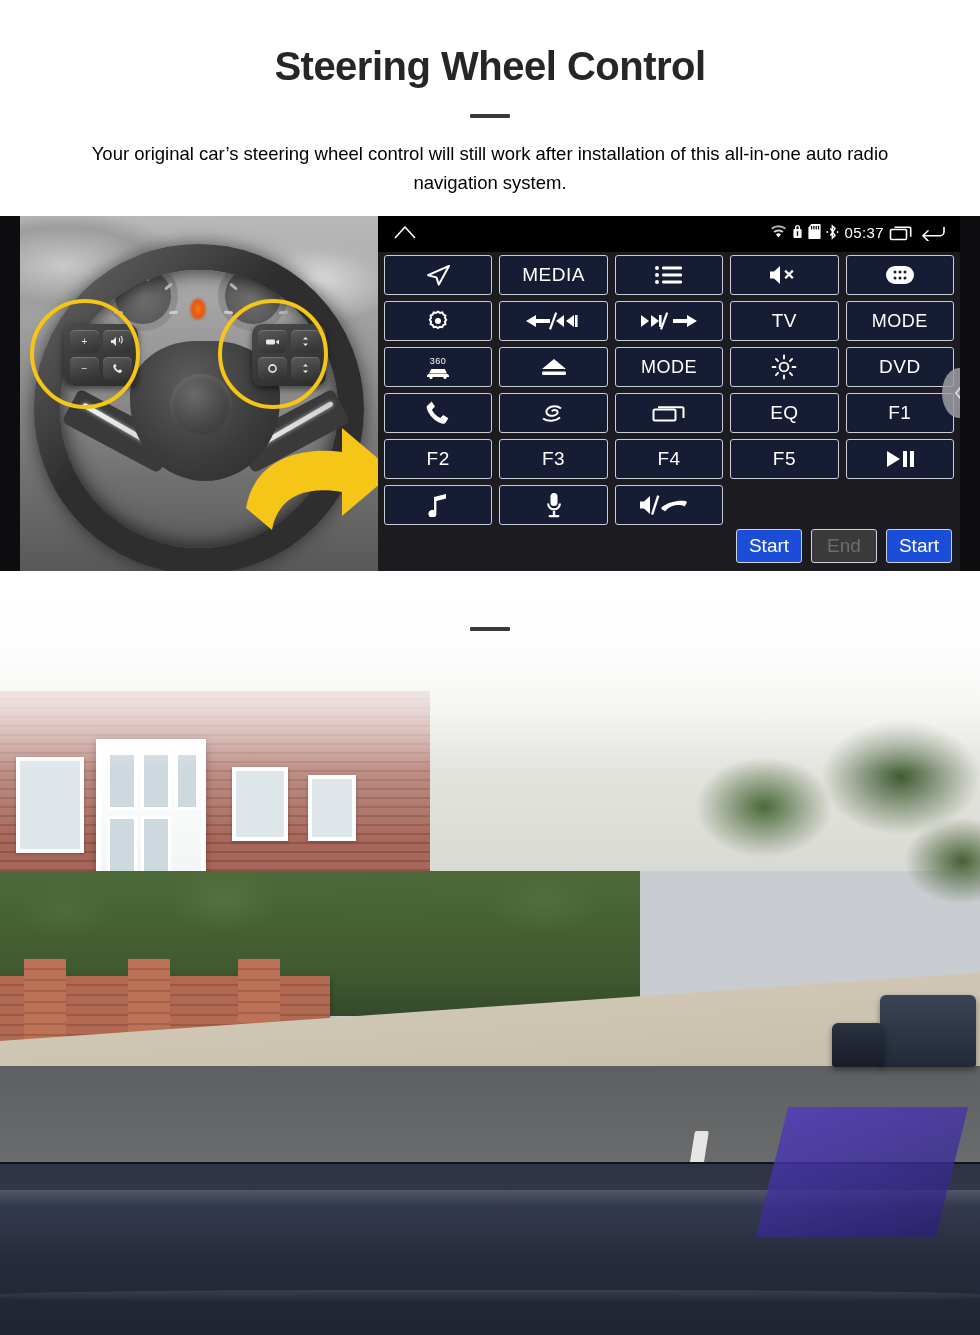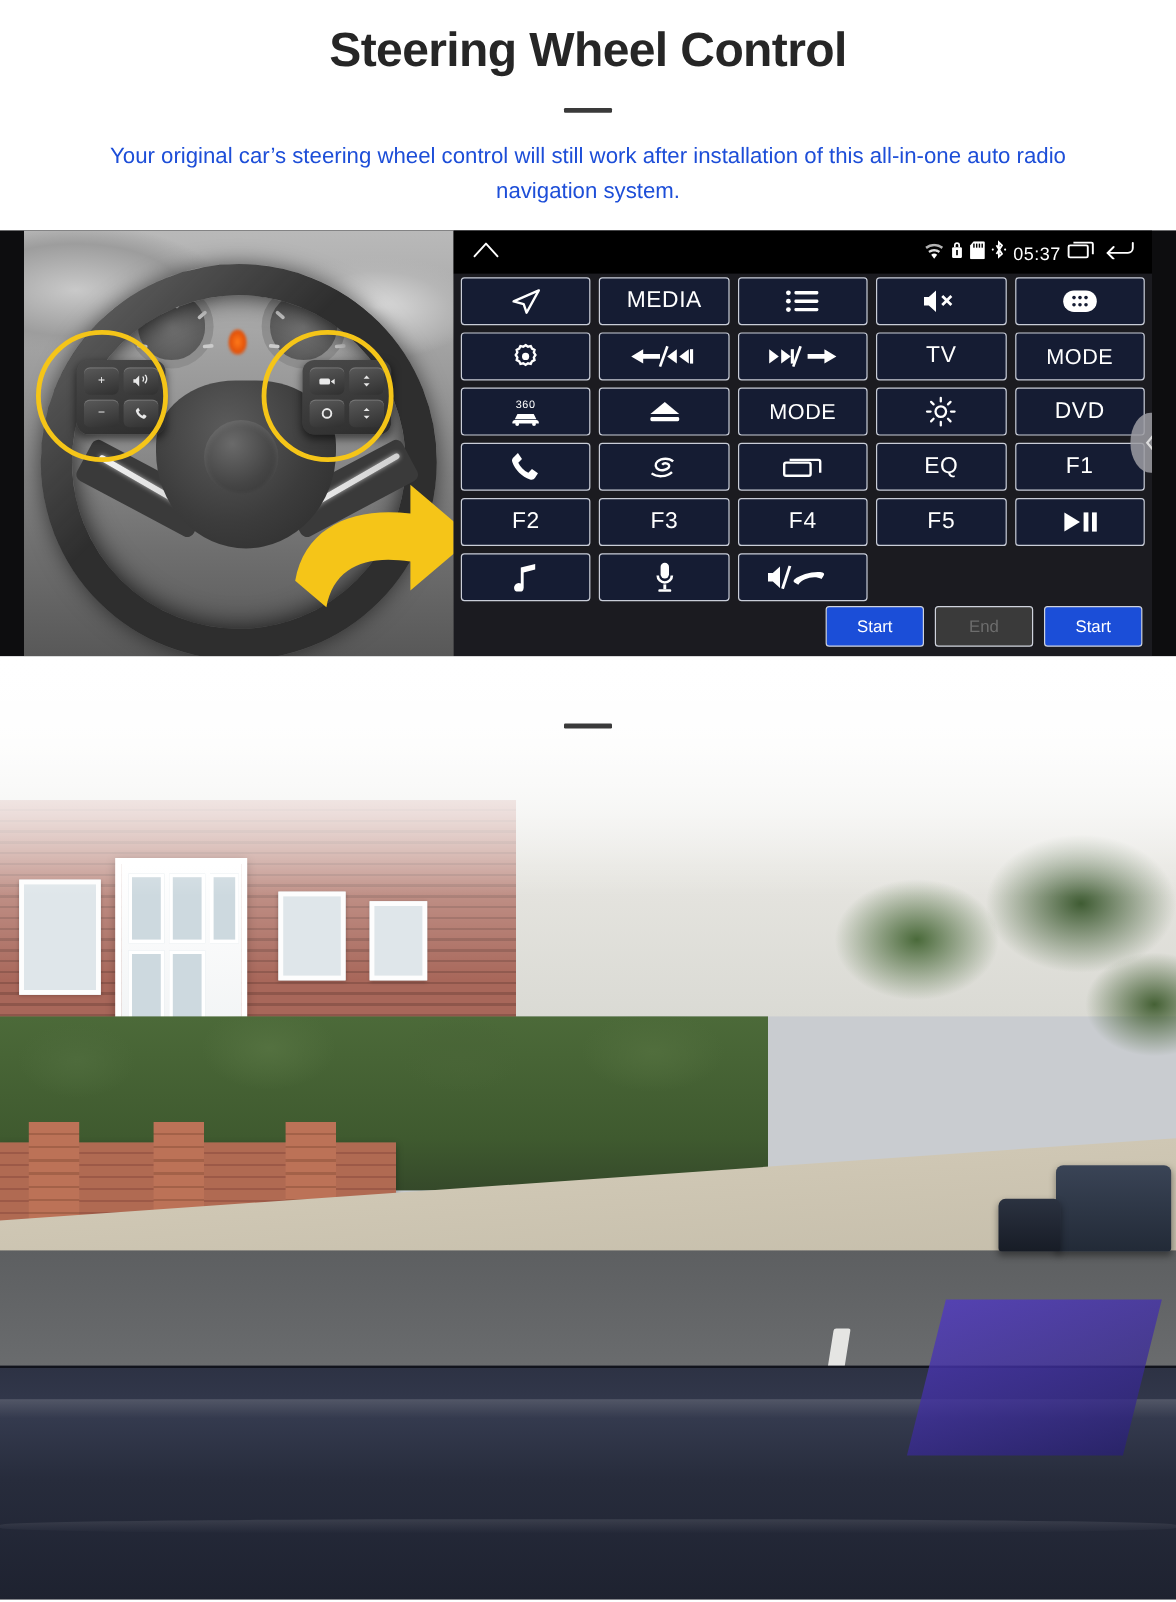--- a/index.html
+++ b/index.html
@@ -4,28 +4,28 @@
 <style>
   * { margin:0; padding:0; box-sizing:border-box; }
   html,body{ background:#fff; }
   body {
     width:980px; height:1335px; position:relative; overflow:hidden;
     font-family:"Liberation Sans", sans-serif;
     -webkit-font-smoothing:antialiased;
   }
 
   
-  .sec1-head { width:980px; padding-top:20px; text-align:center; background:#fff; }
+  .sec1-head { width:980px; padding-top:44px; text-align:center; background:#fff; }
   .h1 {
     font-size:40px; font-weight:bold; color:#262626; letter-spacing:-0.5px;
     line-height:1.1;
   }
   .rule { width:40px; height:4px; background:#3a3a3a; margin:26px auto 22px; border-radius:1px; }
   .sub {
-    font-size:18.5px; color:#1d4ed8; line-height:1.55; max-width:860px;
+    font-size:18.5px; color:#000000; line-height:1.55; max-width:860px;
     margin:0 auto; font-weight:400;
   }
 
   
   .band { position:relative; width:980px; height:355px; margin-top:19px; background:#0d0d0f; overflow:hidden; }
 
   
   .wheel-photo {
     position:absolute; left:20px; top:0; width:358px; height:355px; overflow:hidden;
     background:#9a9a9a;
@@ -104,41 +104,41 @@
   .arrow-wrap { position:absolute; left:218px; top:196px; width:160px; height:130px; }
   
   .unit {
     position:absolute; left:378px; top:0; width:582px; height:355px;
     background:#1b1b20; overflow:hidden;
   }
   .statusbar {
     height:36px; background:#000; display:flex; align-items:center;
     padding:0 14px; color:#fff; position:relative;
   }
-  .sb-right { margin-left:auto; display:flex; align-items:flex-end; gap:5px; }
+  .sb-right { margin-left:auto; display:flex; align-items:flex-start; gap:5px; }
   .sb-time { font-size:15px; letter-spacing:.4px; font-weight:500; }
   .grid {
     padding:3px 6px 0 6px; display:grid; grid-template-columns:repeat(5, 1fr);
     gap:6px 7px;
   }
   .btn {
     height:40px; background:#151c33; border:1.5px solid #c9cdd8; border-radius:3px;
     display:flex; align-items:center; justify-content:center;
     color:#fff; font-size:19px; letter-spacing:.5px; font-weight:400;
     user-select:none;
   }
   .btn.wide-label { font-size:18px; }
   .btn svg { display:block; }
   .actions {
     position:absolute; right:8px; bottom:8px; display:flex; gap:9px;
   }
   .abtn {
-    width:82px; height:34px; border:1.5px solid #cfd3dd; border-radius:3px;
+    width:66px; height:34px; border:1.5px solid #cfd3dd; border-radius:3px;
     display:flex; align-items:center; justify-content:center;
-    font-size:14px; color:#fff;
+    font-size:19px; color:#fff;
   }
   .abtn.primary { background:#1b4ed8; }
   .abtn.disabled { background:#3a3a3a; color:#6d6d6d; }
   .slide-handle {
     position:absolute; right:-16px; top:152px; width:34px; height:50px;
     background:#9d9da3; border-radius:50%;
     display:flex; align-items:center; justify-content:center;
     opacity:.85;
   }
 

